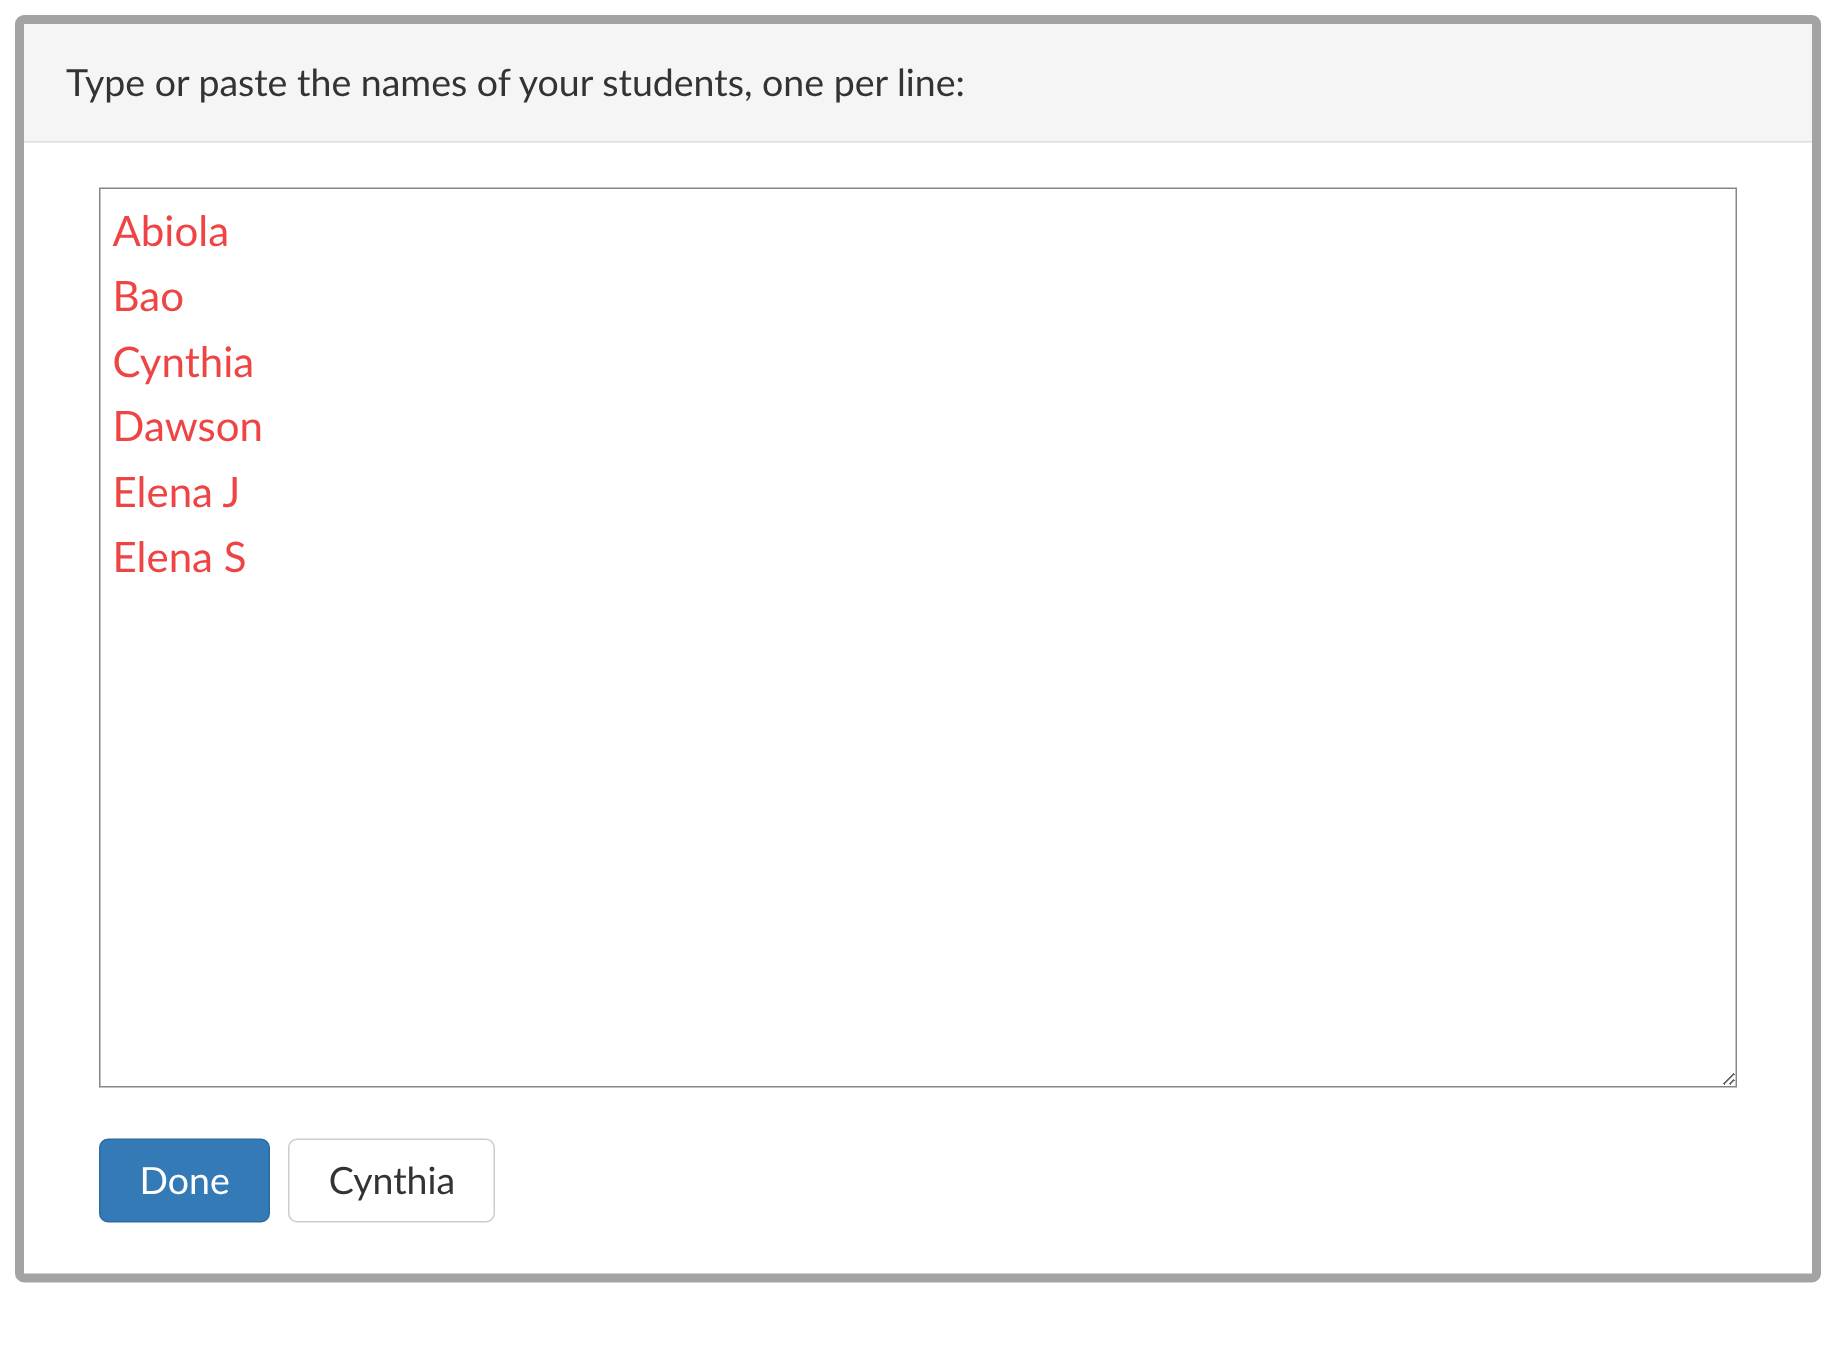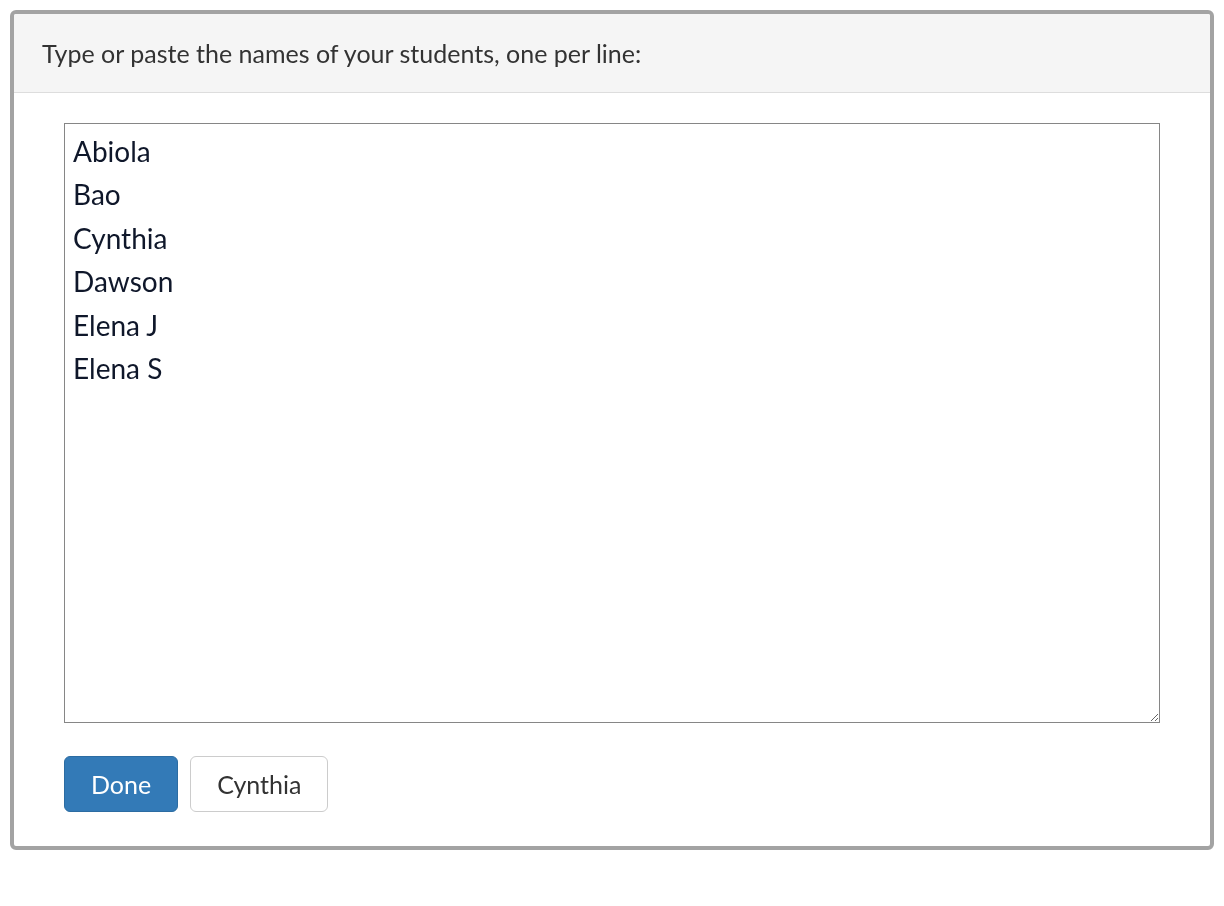--- a/index.html
+++ b/index.html
@@ -7,21 +7,21 @@
       margin: 0;
       padding: 0;
     }
     body {
       font-family: "Lato", "Helvetica Neue", Helvetica, Arial, sans-serif;
       background: #ffffff;
       padding: 10px;
       color: #333333;
     }
     .panel {
-      border: 4px solid #a3a3a3;
+      border: 6px solid #a3a3a3;
       border-radius: 6px;
       background: #ffffff;
       overflow: hidden;
     }
     .panel-header {
       background: #f5f5f5;
       border-bottom: 1px solid #dddddd;
       padding: 24px 28px;
       font-size: 25px;
       color: #333333;
@@ -29,21 +29,21 @@
     .panel-body {
       padding: 30px 50px 34px 50px;
     }
     .student-textarea {
       width: 100%;
       height: 600px;
       border: 1px solid #868686;
       font-family: inherit;
       font-size: 28px;
       line-height: 1.55;
-      color: #0f172a;
+      color: #ef4444;
       padding: 6px 8px;
       resize: both;
       outline: none;
     }
     .button-row {
       margin-top: 30px;
       display: flex;
       gap: 12px;
     }
     .btn {

